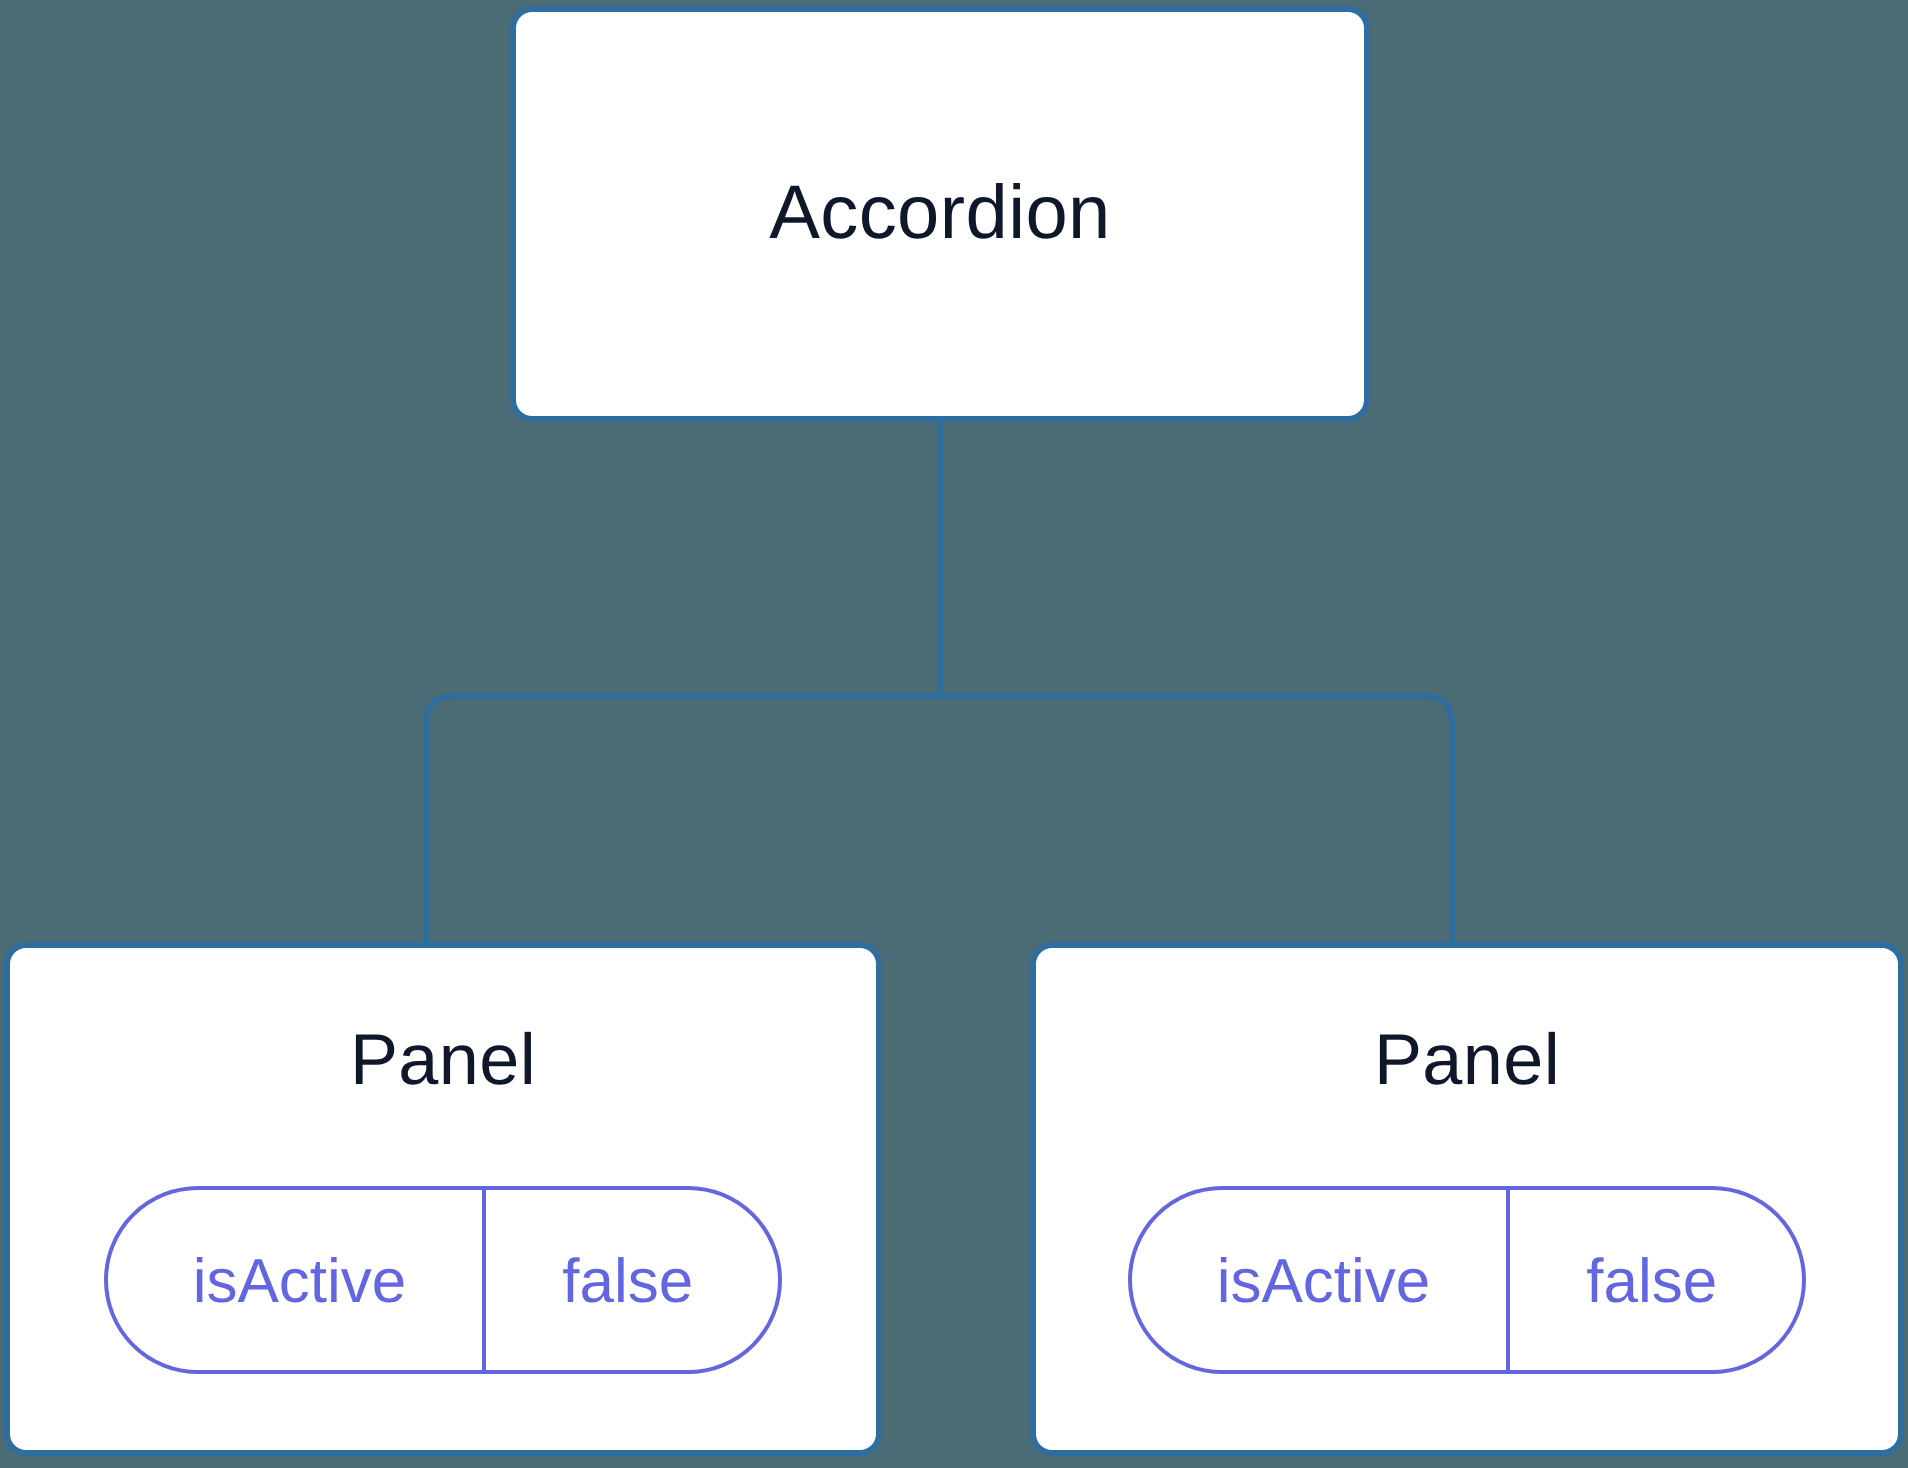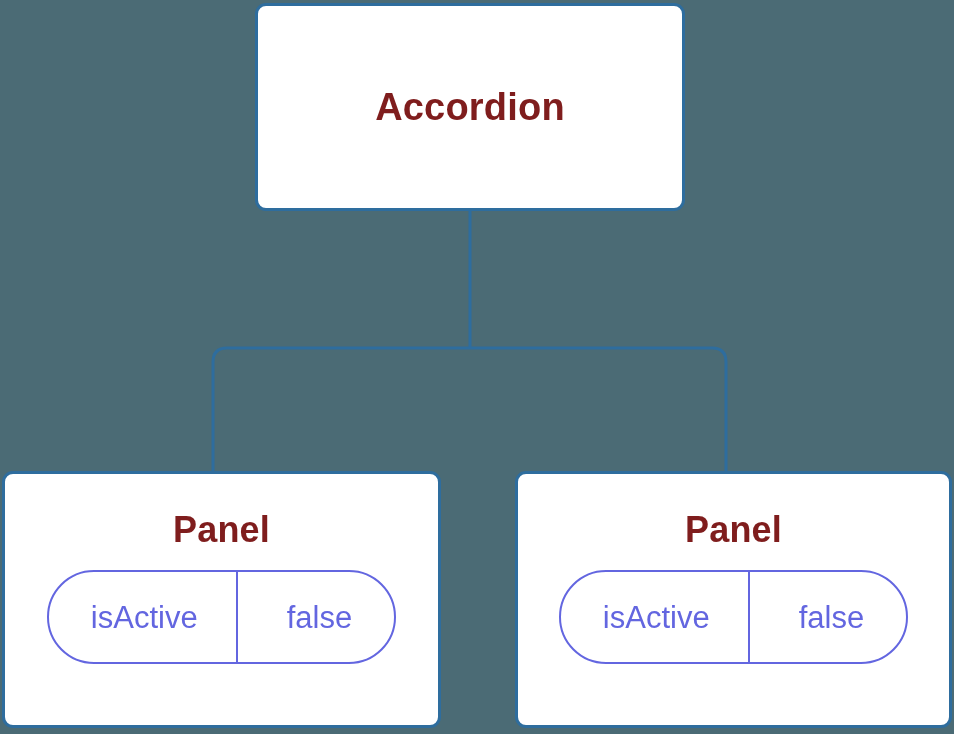--- a/index.html
+++ b/index.html
@@ -56,35 +56,35 @@
   }
   .node-leaf-right {
     left: 515px;
     top: 471px;
     width: 437px;
     height: 257px;
     padding-top: 38px;
   }
 
   .node-title {
-    color: #7f1d1d;
+    color: #0f172a;
     font-size: 38px;
-    font-weight: 700;
+    font-weight: 400;
     letter-spacing: 0.2px;
     line-height: 1;
     white-space: nowrap;
   }
   .node-leaf-left .node-title,
   .node-leaf-right .node-title {
     font-size: 36px;
   }
 
   
   .pill {
-    margin-top: 22px;
+    margin-top: 45px;
     display: flex;
     align-items: stretch;
     border: 2px solid #6366e0;
     border-radius: 999px;
     height: 94px;
     box-sizing: border-box;
     background: transparent;
     overflow: hidden;
   }
   .pill-key,
@@ -96,21 +96,21 @@
     font-size: 31px;
     line-height: 1;
     white-space: nowrap;
     box-sizing: border-box;
   }
   .pill-key {
     padding: 0 38px 0 42px;
     border-right: 2px solid #6366e0;
   }
   .pill-val {
-    padding: 0 42px 0 49px;
+    padding: 0 42px 0 38px;
   }
 </style>
 </head>
 <body>
 
 <div id="stage">
 
   <svg id="edges" viewBox="0 0 954 734" width="954" height="734" fill="none">
 
     <path d="M470,209 L470,348" stroke="#2e6d9e" stroke-width="3" fill="none"></path>

